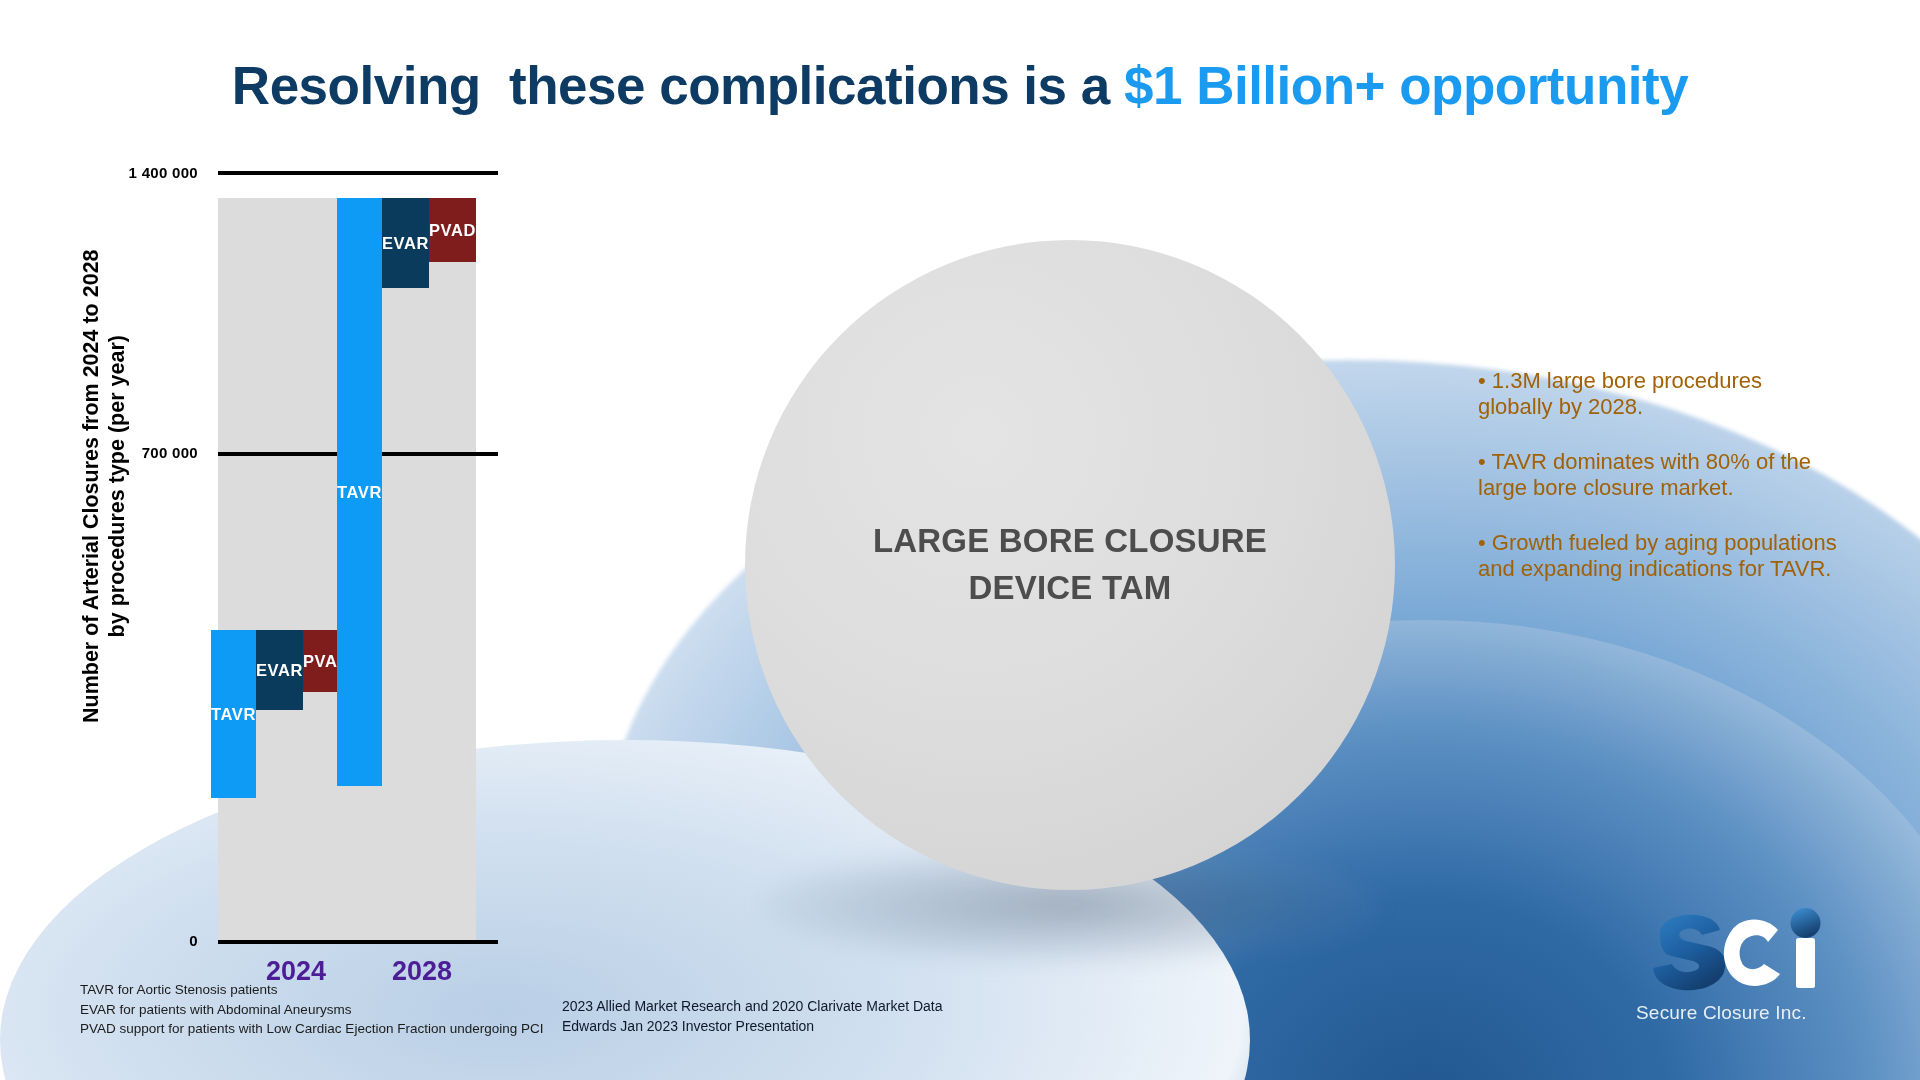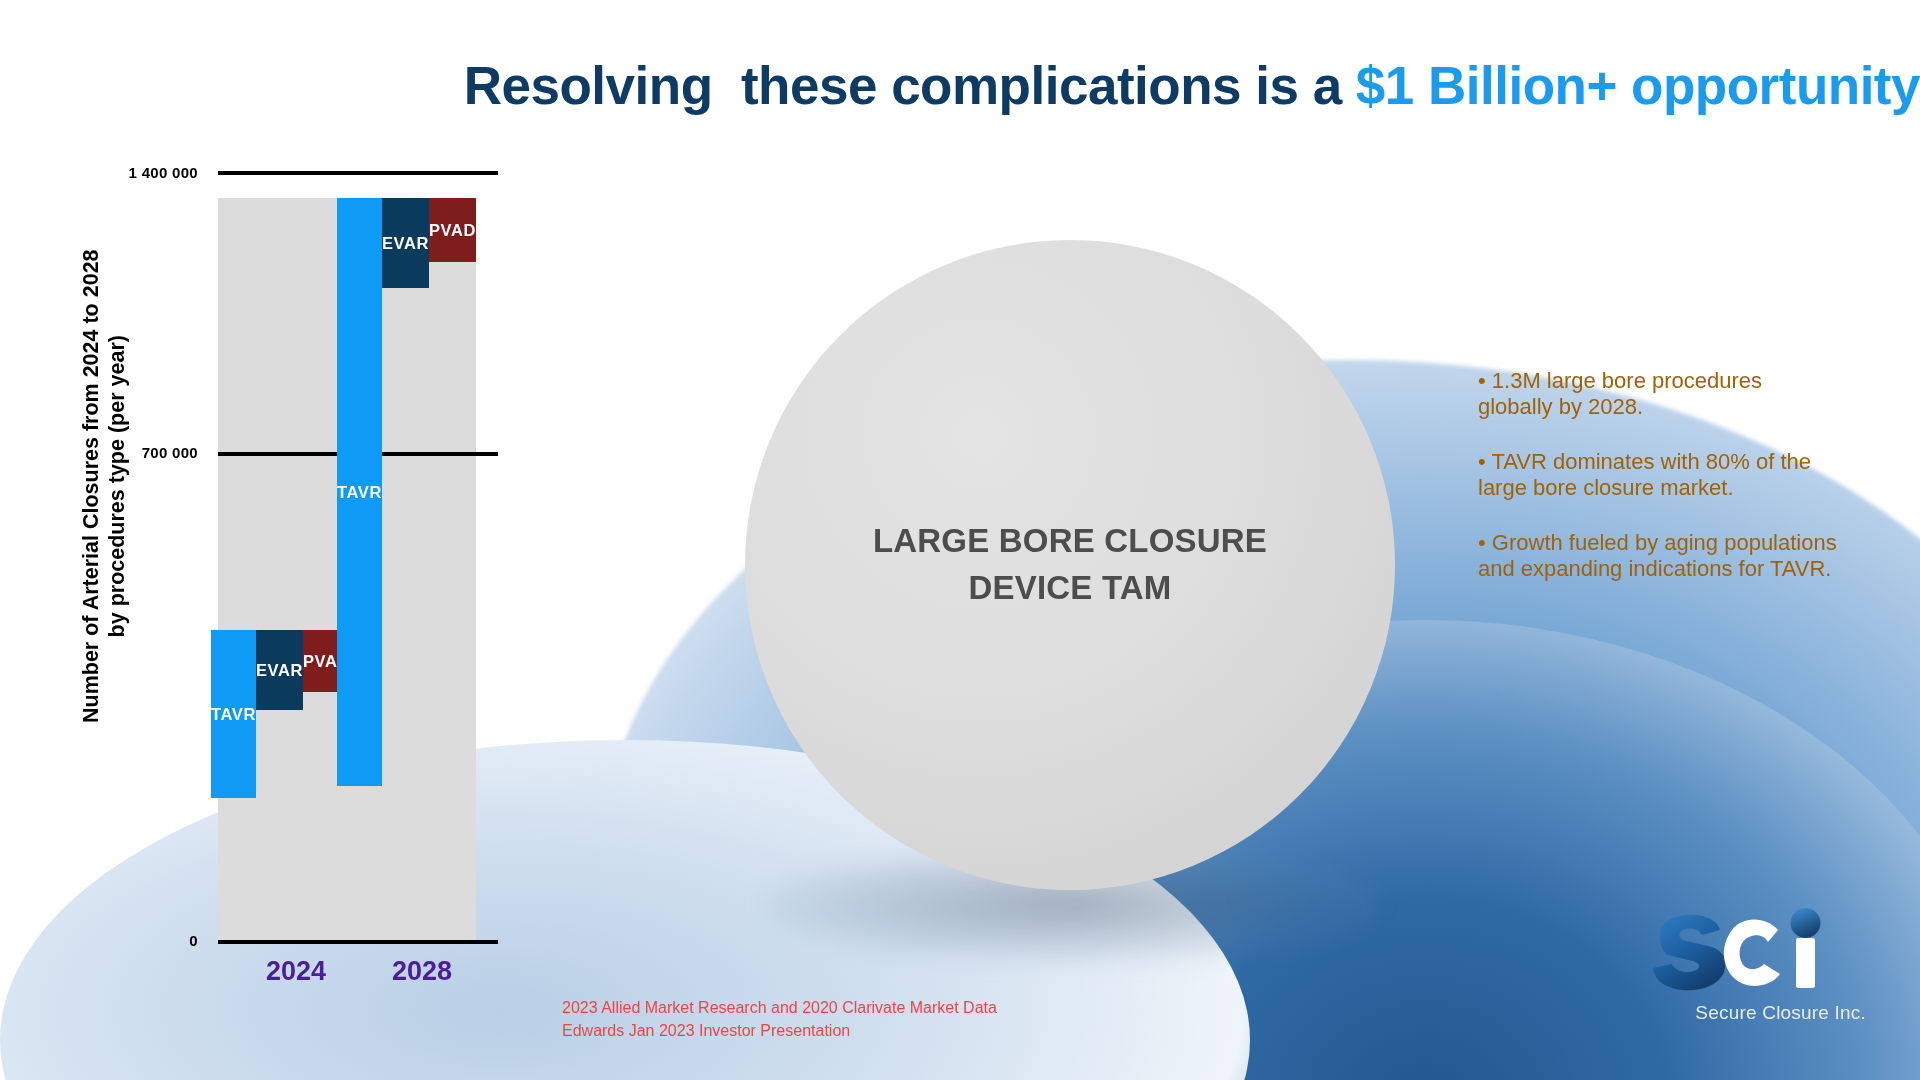--- a/index.html
+++ b/index.html
@@ -43,21 +43,21 @@
     border-radius: 50%;
     background: radial-gradient(ellipse at 40% 45%,
         #b9cfe6 0%, #d3e1f0 40%, #eef4fa 70%, rgba(255,255,255,0) 92%);
     pointer-events: none;
   }
 
   
   #title {
     position: absolute;
     left: 0; top: 56px; width: 1920px;
-    text-align: right;
+    text-align: center;
     font-size: 53px;
     font-weight: 700;
     letter-spacing: -0.5px;
     white-space: pre;
     line-height: 1.15;
   }
   .t-dark { color: #0d3b63; }
   .t-blue { color: #1b9bf0; }
 
   
@@ -167,31 +167,31 @@
   #footnotes-left {
     position: absolute;
     left: 80px; top: 980px;
     font-size: 13.5px;
     color: #1b1b1b;
     line-height: 1.46;
   }
   #footnotes-right {
     position: absolute;
     left: 562px; top: 996px;
-    font-size: 16px;
-    color: #ef4444;
+    font-size: 14px;
+    color: #0f172a;
     line-height: 1.46;
   }
 
   
   #logo {
     position: absolute;
     left: 1636px; top: 908px;
     width: 230px; height: 130px;
-    text-align: right;
+    text-align: left;
   }
   #logo-mark {
     position: relative;
     width: 210px; height: 92px;
     margin: 0 auto;
   }
   #logo-name {
     margin-top: 2px;
     font-size: 19px;
     color: #e8eef6;
@@ -252,20 +252,25 @@
       <div>DEVICE TAM</div>
     </div>
   </div>
 
   <div id="bullets">
     <div class="bullet">•  1.3M large bore procedures globally by 2028.</div>
     <div class="bullet">•  TAVR dominates with 80% of the large bore closure market.</div>
     <div class="bullet">•  Growth fueled by aging populations and expanding indications for TAVR.</div>
   </div>
 
+  <div id="footnotes-left">
+    <div>TAVR for Aortic Stenosis patients</div>
+    <div>EVAR for patients with Abdominal Aneurysms</div>
+    <div>PVAD support for patients with Low Cardiac Ejection Fraction undergoing PCI</div>
+  </div>
   <div id="footnotes-right">
     <div>2023 Allied Market Research and 2020 Clarivate Market Data</div>
     <div>Edwards Jan 2023 Investor Presentation</div>
   </div>
 
   <div id="logo">
     <div id="logo-mark">
       <svg width="210" height="92" viewBox="0 0 210 92" xmlns="http://www.w3.org/2000/svg">
         <defs>
           <linearGradient id="gS" x1="0" y1="0" x2="0.6" y2="1">

